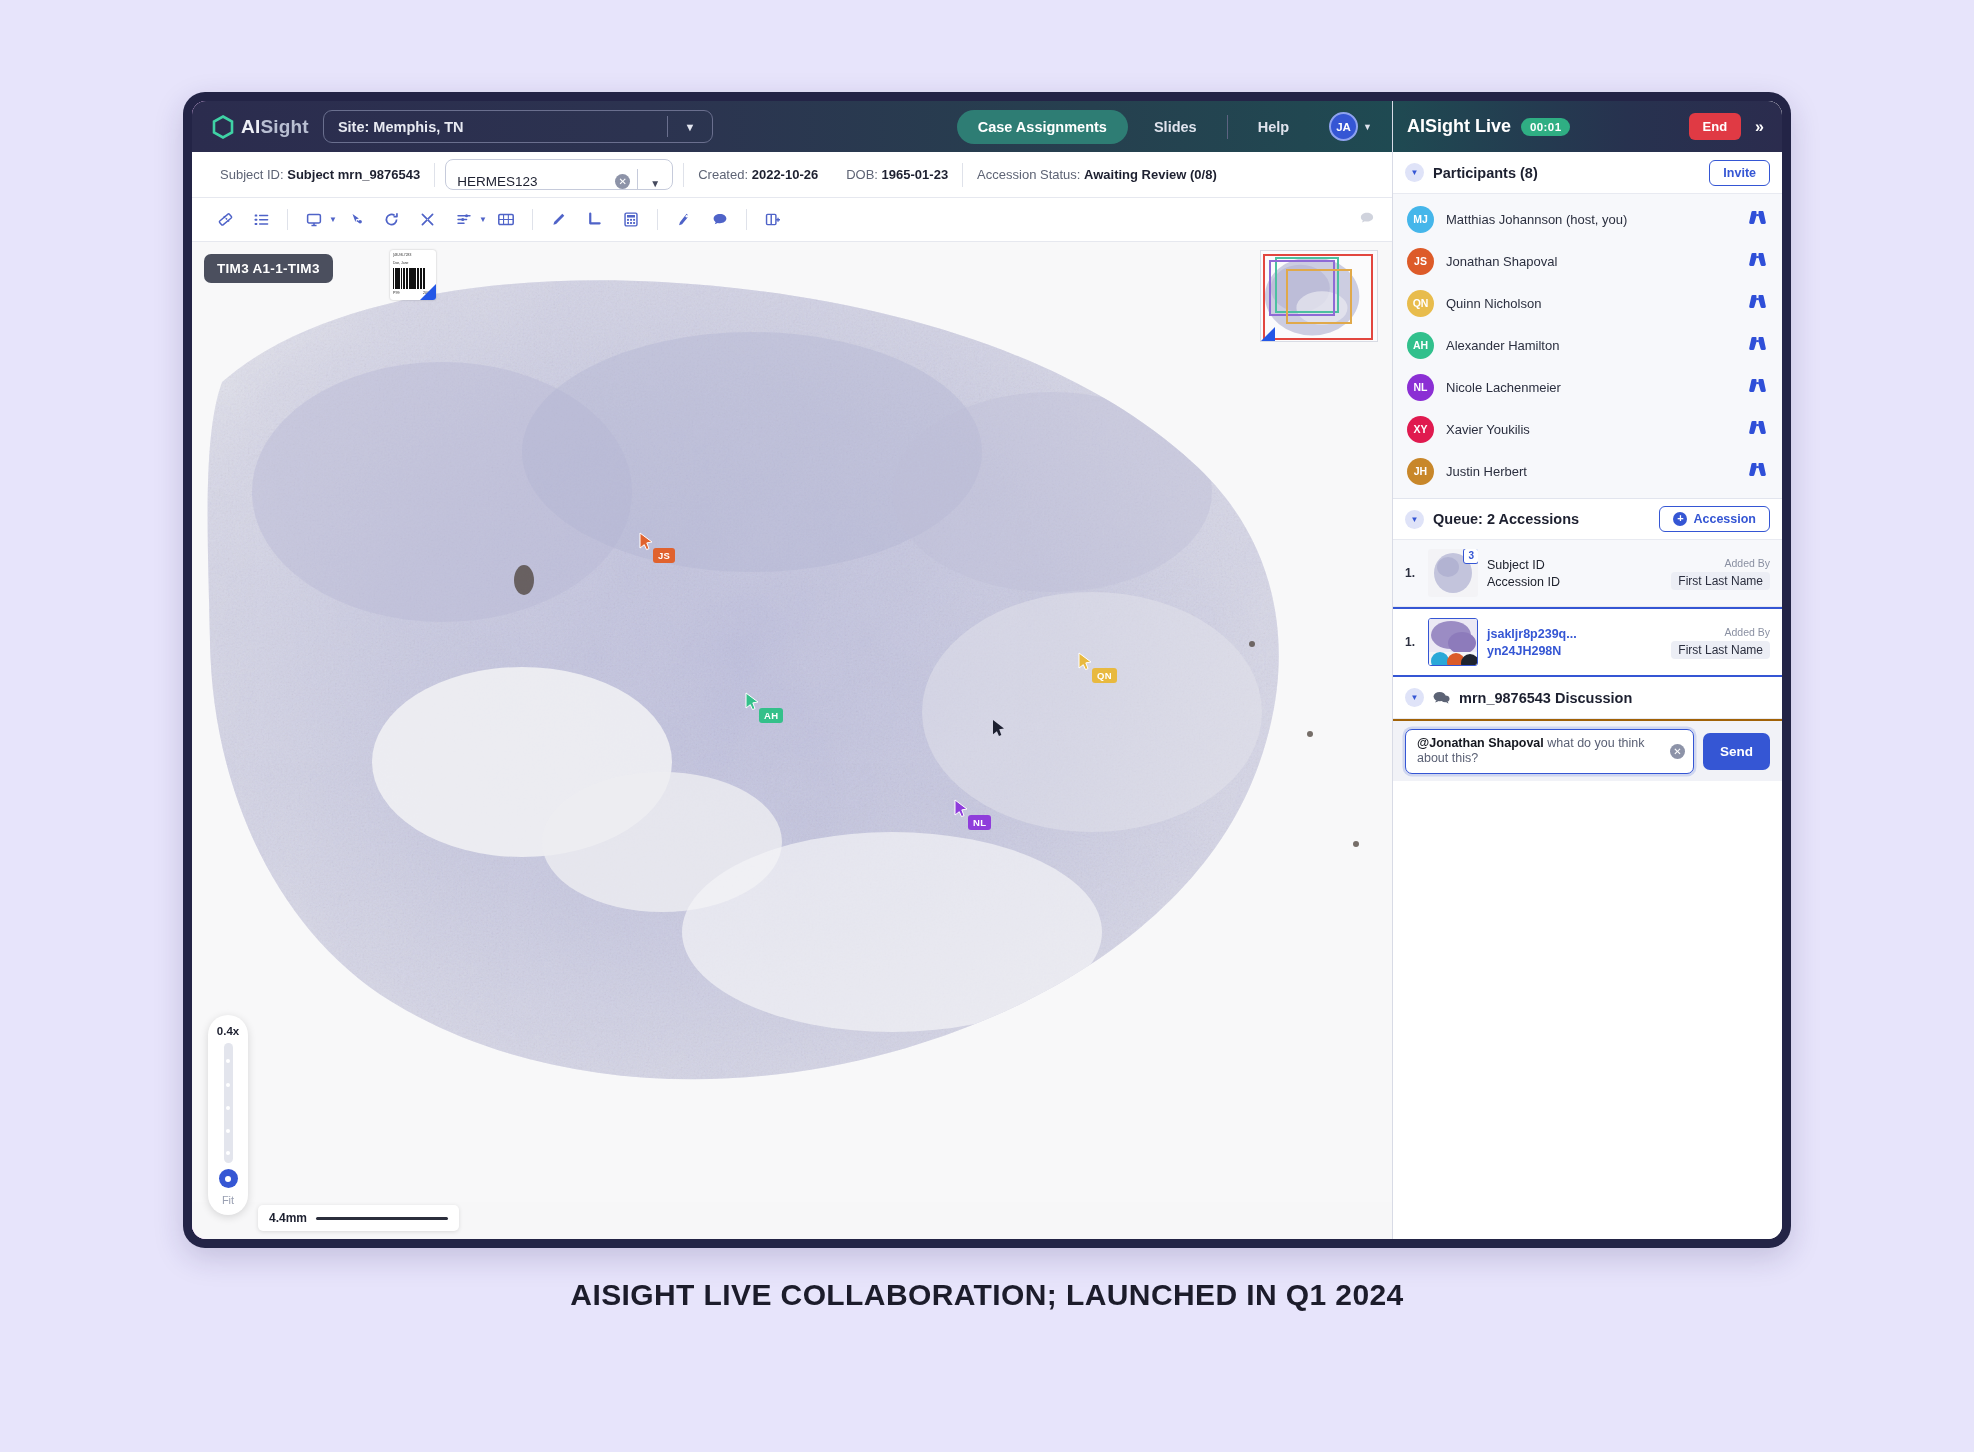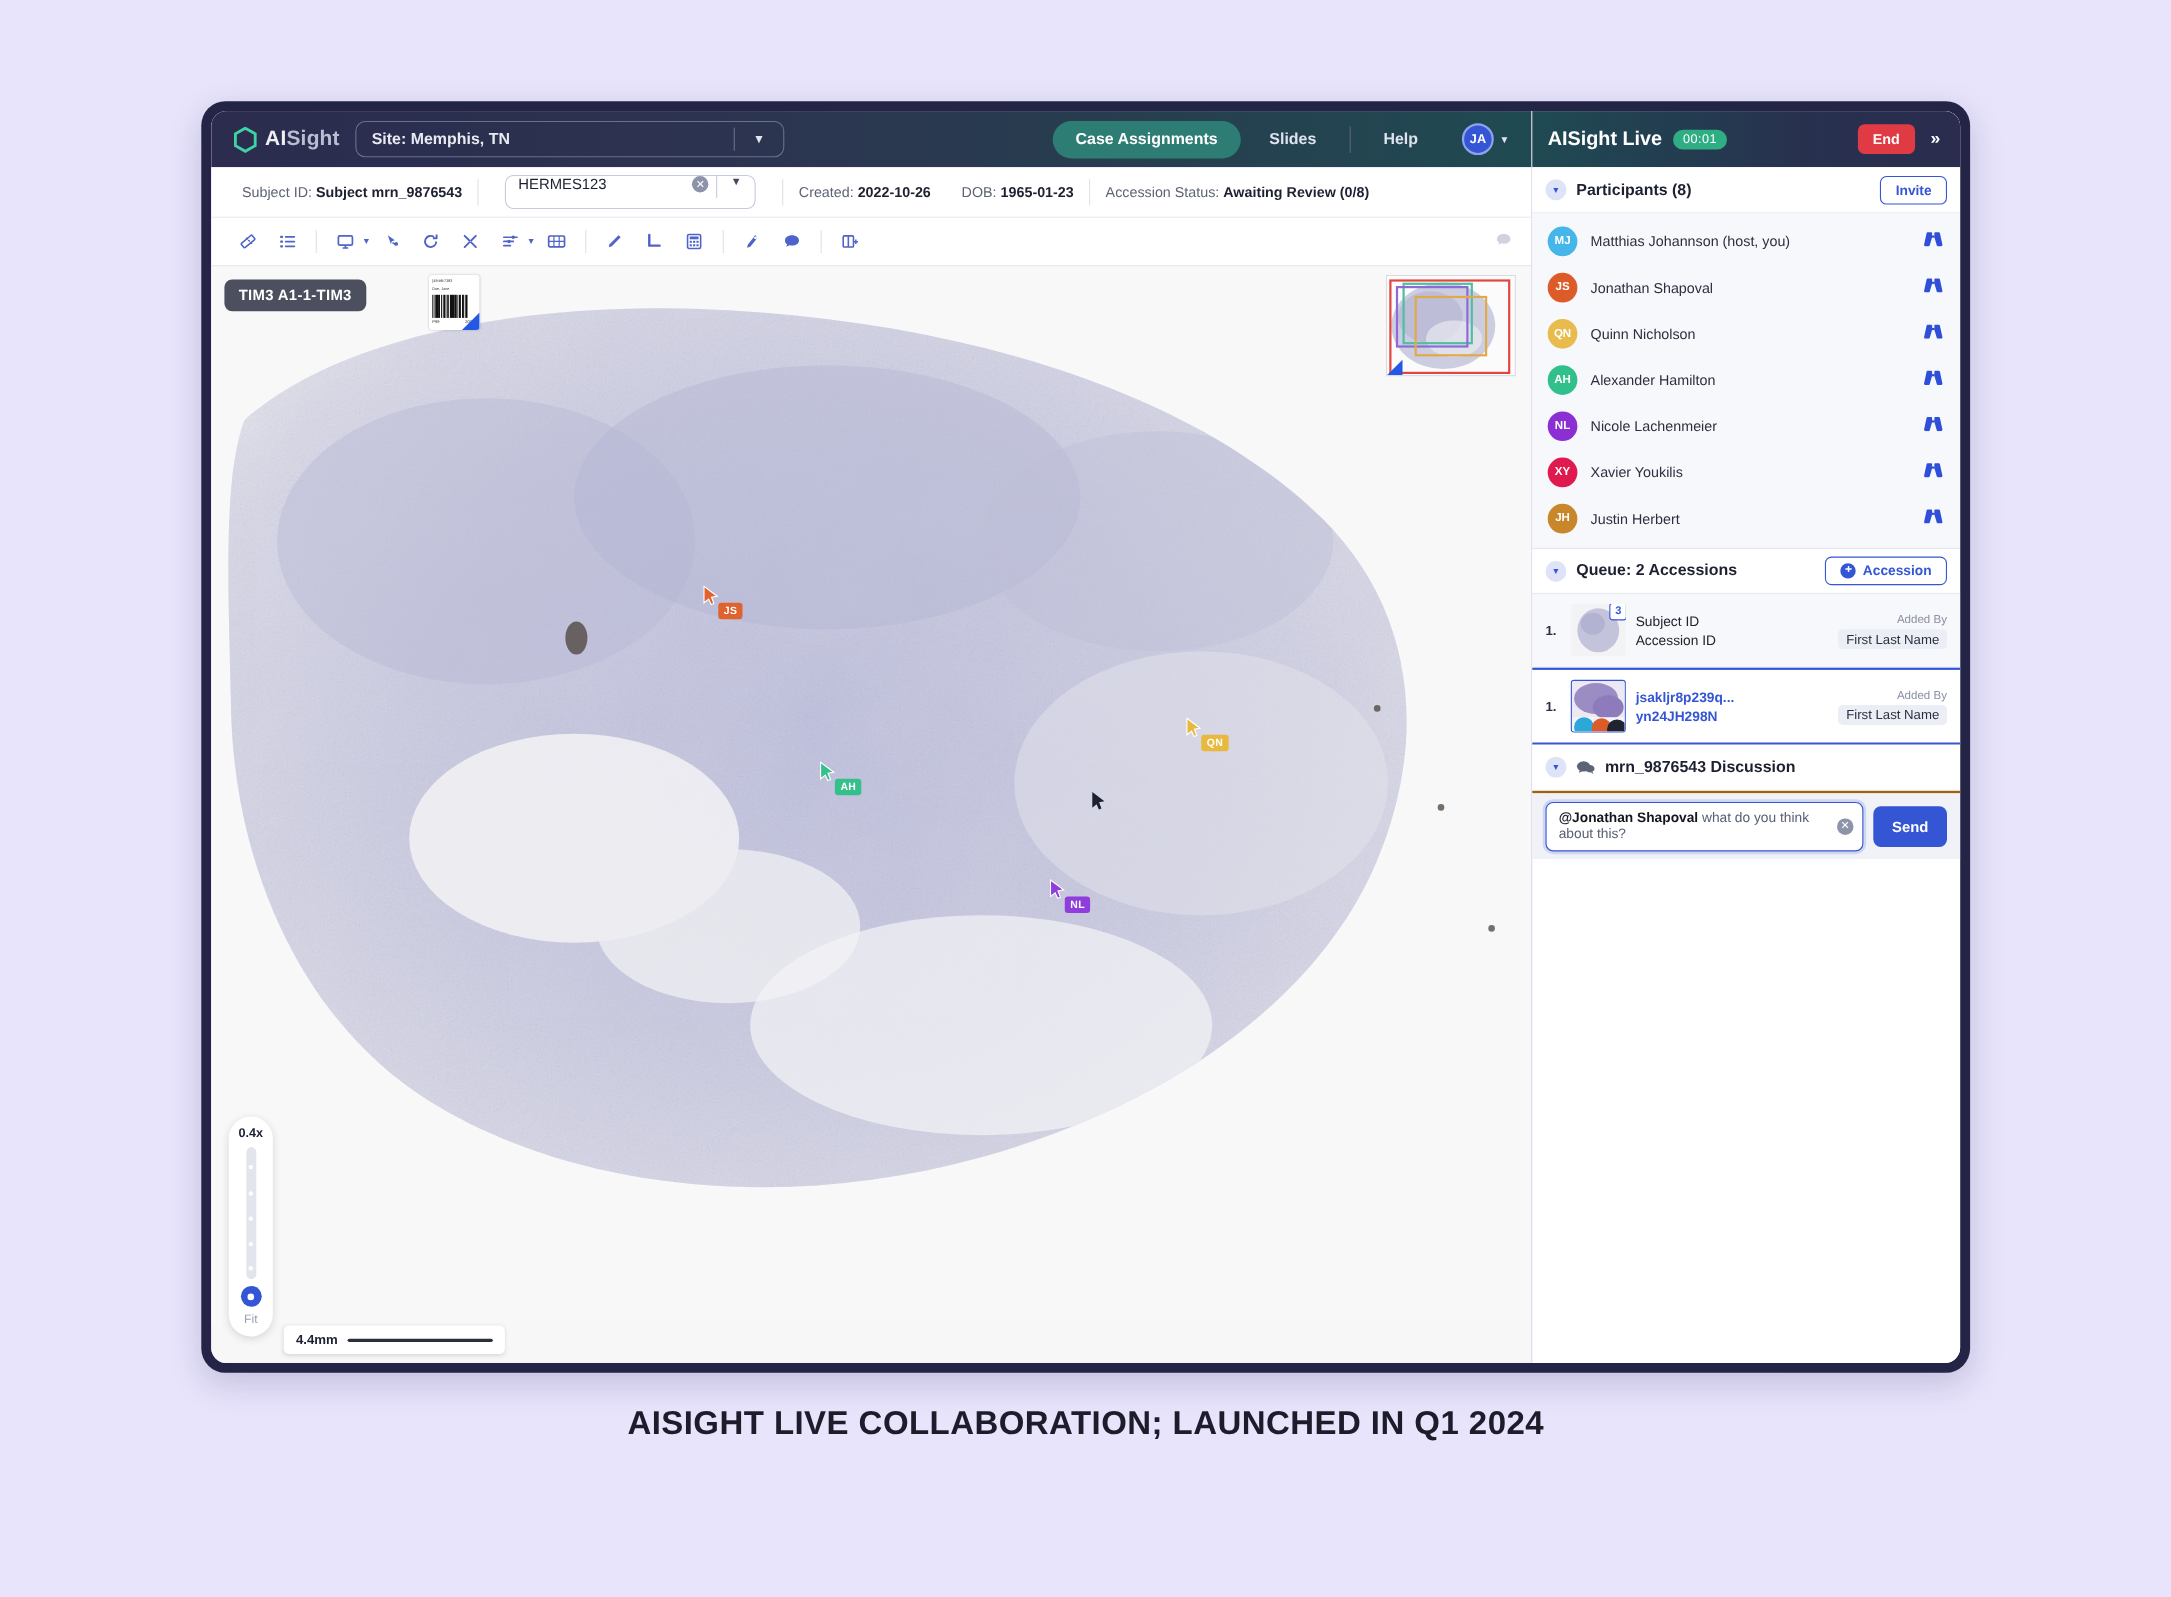--- a/index.html
+++ b/index.html
@@ -64,22 +64,22 @@
   
   #metabar{
     height:46px;flex:0 0 46px;background:#fff;border-bottom:1px solid #e6e8ef;
     display:flex;align-items:center;padding:0 14px;gap:0;font-size:13px;color:#2d3142;
   }
   .meta-item{white-space:nowrap;padding:0 14px;}
   .meta-item .k{color:#5e6475;}
   .meta-item .v{font-weight:700;color:#1d2030;}
   .meta-sep{width:1px;height:24px;background:#dfe2ea;}
   #accession-input{
-    flex:0 0 228px;height:31px;margin:0 24px;border:1px solid #c6cbdb;border-radius:8px;
-    display:flex;align-items:flex-start;padding-left:11px;font-size:13.5px;color:#1d2030;
+    flex:0 0 228px;height:31px;margin:0 10px;border:1px solid #c6cbdb;border-radius:8px;
+    display:flex;align-items:flex-end;padding-left:11px;font-size:13.5px;color:#1d2030;
   }
   #accession-input .val{flex:1;}
   #accession-input .clear{
     width:15px;height:15px;border-radius:50%;background:#8d93a8;color:#fff;font-size:10px;
     display:flex;align-items:center;justify-content:center;margin-right:7px;
   }
   #accession-input .vdiv{width:1px;height:20px;background:#c6cbdb;}
   #accession-input .caret{width:34px;text-align:center;font-size:10px;color:#4e5management;color:#454a5e;}
 
   
@@ -155,21 +155,21 @@
   #scalebar .bar{width:132px;height:3px;background:#2b2e3c;border-radius:2px;}
 
   
   #live-col{width:390px;height:100%;display:flex;flex-direction:column;background:#fff;border-left:1px solid #d8dbe6;}
   #live-head{
     height:51px;flex:0 0 51px;
     background:linear-gradient(90deg,#1f4a52 0%,#27324f 60%,#2b2c4e 100%);
     display:flex;align-items:center;padding:0 14px;gap:10px;
   }
   #live-title{color:#fff;font-size:18px;font-weight:700;}
-  #live-timer{background:#2fae83;color:#fff;font-size:11.5px;font-weight:400;padding:3px 9px;border-radius:10px;letter-spacing:.4px;}
+  #live-timer{background:#2fae83;color:#fff;font-size:11.5px;font-weight:700;padding:3px 9px;border-radius:10px;letter-spacing:.4px;}
   #live-head .spacer{flex:1;}
   #end-btn{background:#e03a44;color:#fff;font-size:13px;font-weight:700;padding:6px 14px;border-radius:6px;}
   #collapse-btn{color:#fff;font-size:16px;font-weight:700;padding:0 4px;}
 
   .sec-head{
     height:42px;display:flex;align-items:center;padding:0 12px;gap:9px;background:#fff;
     border-bottom:1px solid #e8eaf1;
   }
   .chev{
     width:19px;height:19px;border-radius:50%;background:#dfe3f8;color:#3556d4;font-size:8px;

